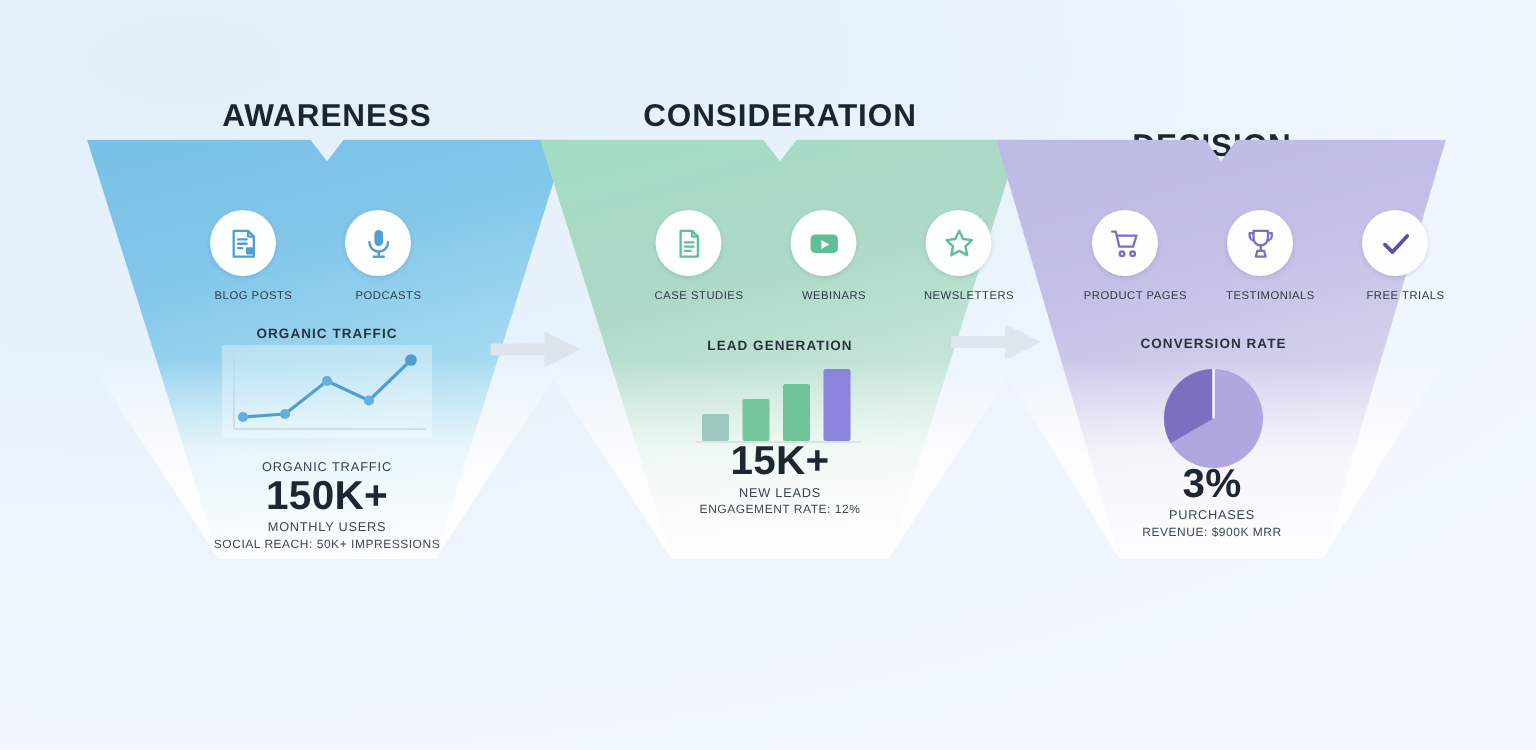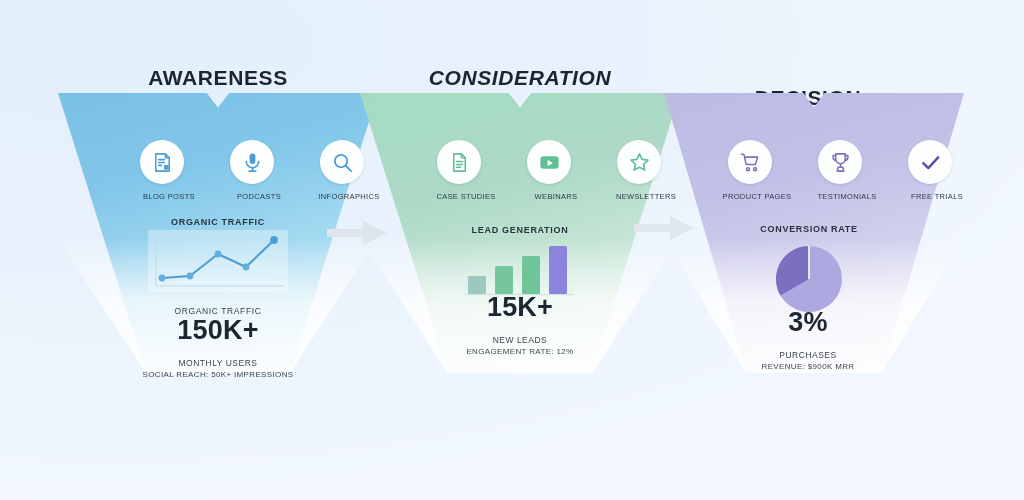--- a/index.html
+++ b/index.html
@@ -79,33 +79,33 @@
     color:#28333f;
     text-align:center;
     white-space:nowrap;
   }
   .viz { position:absolute; }
 
   
   .metrics { position:absolute; text-align:center; width:260px; }
   .m-kicker { font-size:8.5px; letter-spacing:.6px; color:#36424f; }
   .m-big { font-size:27px; font-weight:bold; color:#1d2733; letter-spacing:.2px; line-height:1.08; }
-  .m-sub { font-size:8.5px; letter-spacing:.5px; color:#39454f; margin-top:13px; }
+  .m-sub { font-size:8.5px; letter-spacing:.5px; color:#39454f; margin-top:1px; }
   .m-note { font-size:8px; letter-spacing:.35px; color:#3d4852; margin-top:2px; }
 
   
   .arrow { position:absolute; }
 </style>
 </head>
 <body>
 
 <div class="stage-wrap">
 
   <div class="title" style="left:58px;top:66px;width:320px;">AWARENESS</div>
-  <div class="title" style="left:360px;top:66px;width:320px;font-style:italic;">CONSIDERATION</div>
+  <div class="title" style="left:360px;top:66px;width:320px;">CONSIDERATION</div>
   <div class="title" style="left:648px;top:66px;width:320px;margin-top:20px;">DECISION</div>
 
   <div class="funnel f-awareness" style="left:58px;width:320px;">
     <div class="shape"></div>
     <div class="fade"></div>
   </div>
 
   <div class="icons" style="left:125px;top:140px;">
     <div class="icon-col">
       <div class="icon-circle">
@@ -121,29 +121,20 @@
     <div class="icon-col">
       <div class="icon-circle">
         <svg viewBox="0 0 24 24" fill="none" stroke="#4E9ED4" stroke-width="1.7" stroke-linecap="round">
           <rect x="9" y="2.5" width="6" height="11" rx="3" fill="#4E9ED4" stroke="none"></rect>
           <path d="M5.5 11a6.5 6.5 0 0 0 13 0"></path>
           <path d="M12 17.5V21"></path>
             <path d="M8.5 21h7"></path>
         </svg>
       </div>
       <div class="icon-label">PODCASTS</div>
-    </div>
-    <div class="icon-col">
-      <div class="icon-circle">
-        <svg viewBox="0 0 24 24" fill="none" stroke="#4E9ED4" stroke-width="1.9" stroke-linecap="round">
-          <circle cx="10.5" cy="10.5" r="6.5"></circle>
-            <path d="M15.4 15.4L21 21"></path>
-        </svg>
-      </div>
-      <div class="icon-label">INFOGRAPHICS</div>
     </div>
   </div>
 
   <div class="chart-title" style="left:148px;top:217px;width:140px;">ORGANIC TRAFFIC</div>
 
   <div class="viz" style="left:148px;top:230px;">
     <svg width="140" height="62" viewBox="0 0 140 62">
       <rect x="0" y="0" width="140" height="62" fill="rgba(255,255,255,0.34)"></rect>
       <path d="M8 4 V56 H136" stroke="#c3d8e6" stroke-width="1" fill="none"></path>
       <polyline points="14,48 42,46 70,24 98,37 126,10" fill="none" stroke="#4E9ED4" stroke-width="2.1" stroke-linejoin="round" stroke-linecap="round"></polyline>

